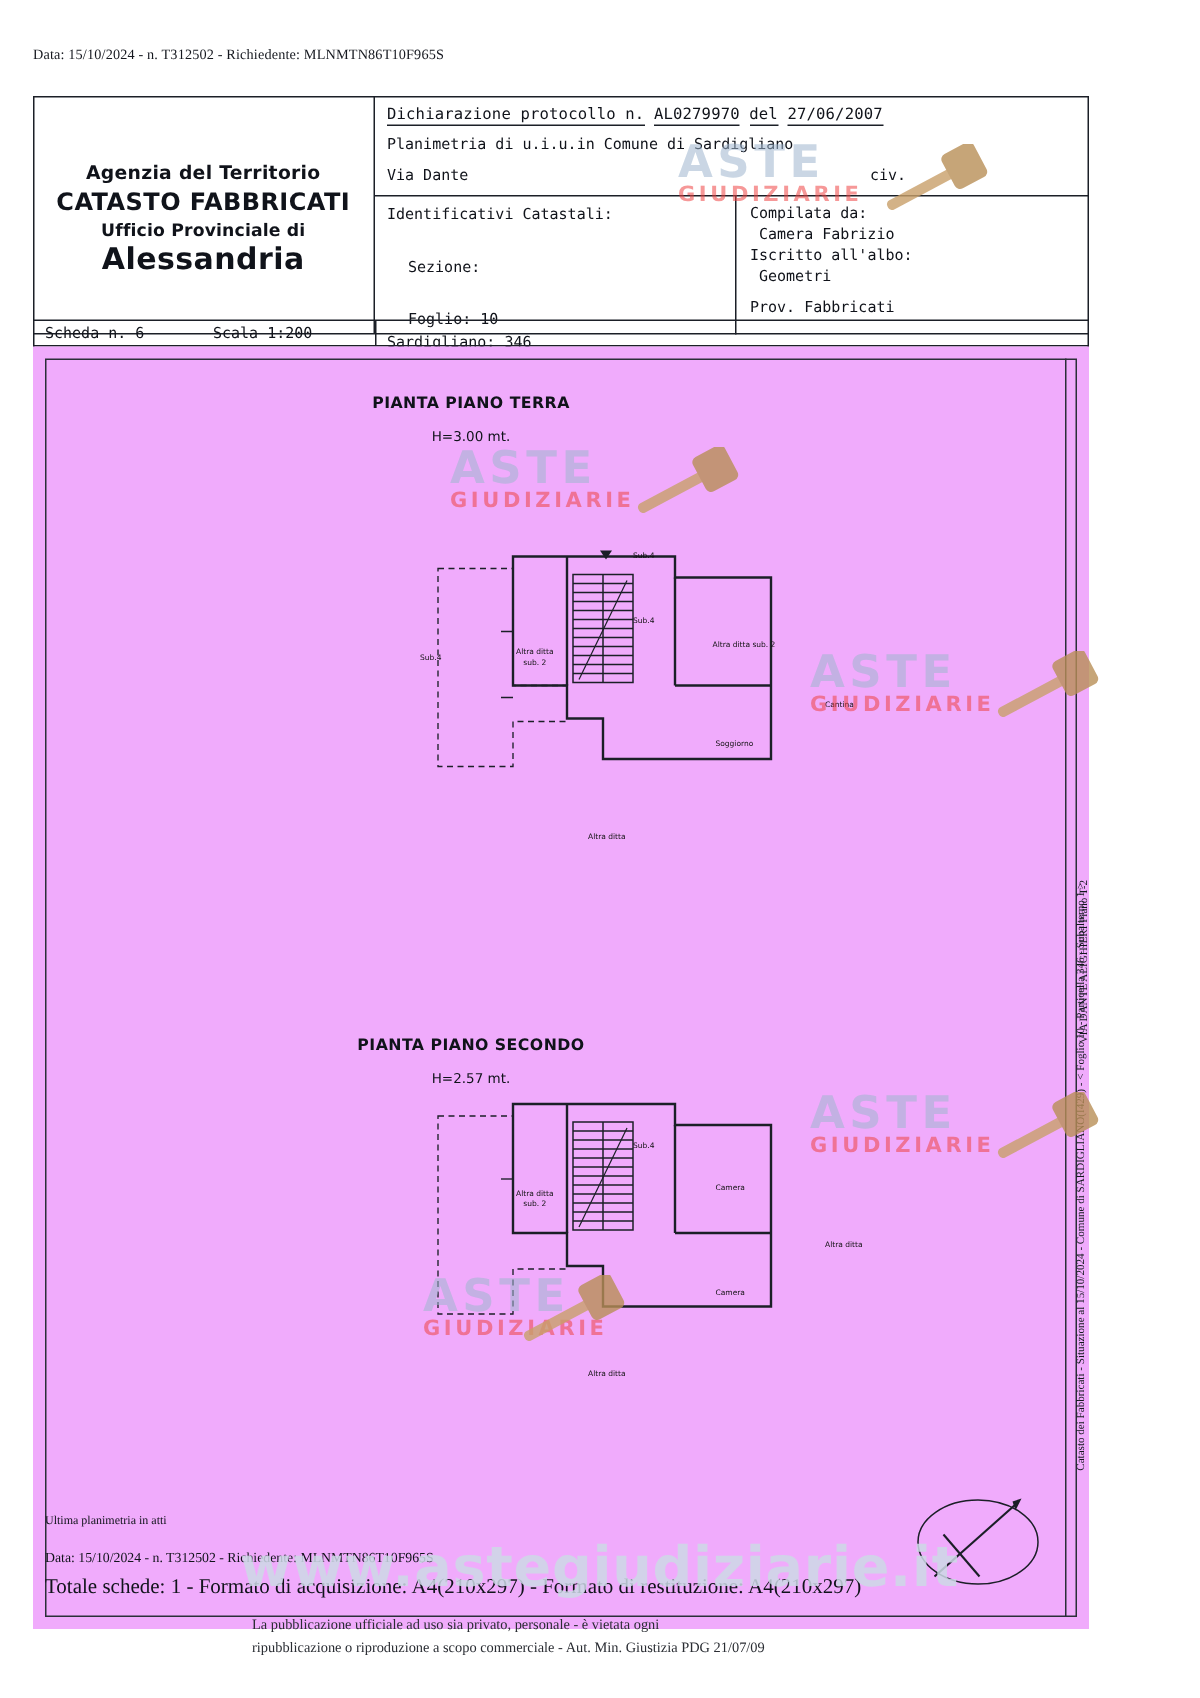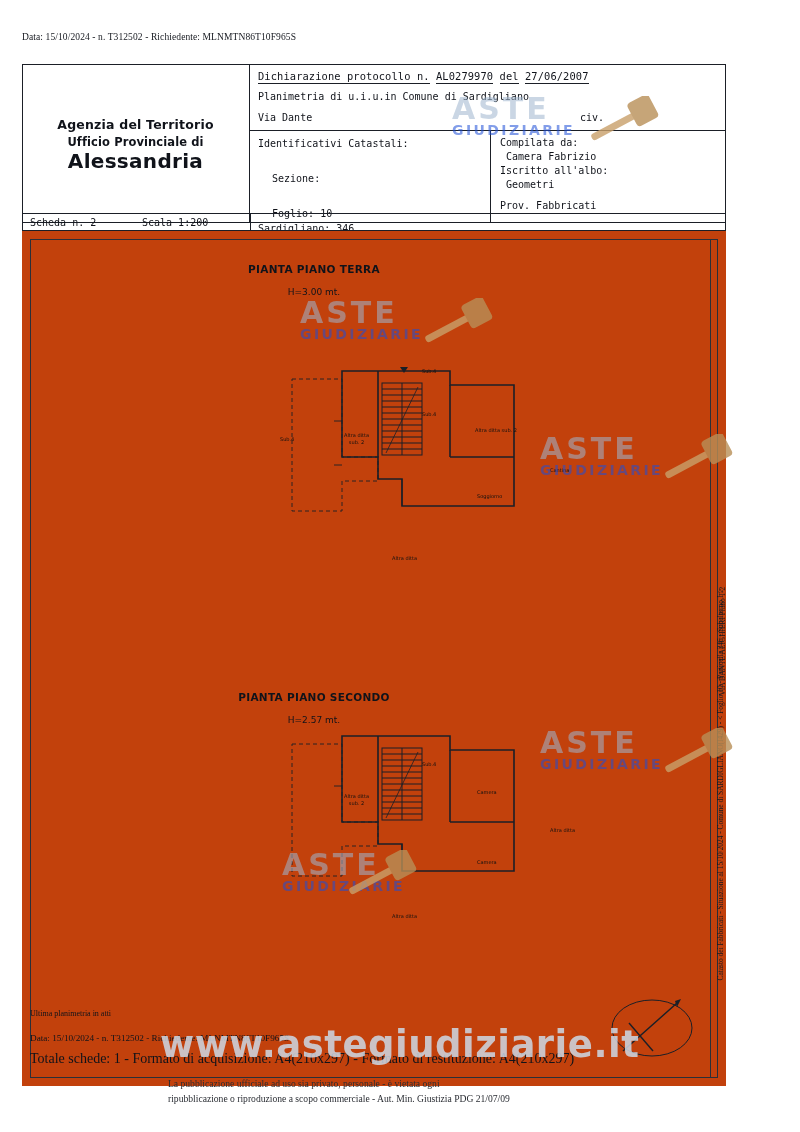--- a/index.html
+++ b/index.html
@@ -79,21 +79,21 @@
     font-family:"DejaVu Sans Mono","Liberation Mono",monospace;
     font-size:10px;
   }
   .scheda-bar .a{position:absolute;left:8px;top:3px;}
   .scheda-bar .b{position:absolute;left:120px;top:3px;}
   .scheda-bar .vline{position:absolute;left:228px;top:0;height:100%;border-left:1px solid #1b1f27;}
 
   
   .canvas{
     position:absolute;left:22px;top:231px;width:704px;height:855px;
-    background:#c2410c;
+    background:#f0abfc;
     overflow:hidden;
   }
   .canvas-inner-border{
     position:absolute;left:8px;top:8px;right:8px;bottom:8px;
     border:1px solid #2a2f38;
     box-sizing:border-box;
   }
 
   .plan-title{
     position:absolute;width:100%;text-align:center;
@@ -120,41 +120,42 @@
   }
   .disclaimer .c{display:block;}
 
   
   .wm{
     position:absolute;pointer-events:none;user-select:none;
     font-family:"DejaVu Sans", sans-serif;font-weight:bold;
     color:#9fb6cf;opacity:.55;letter-spacing:1px;
   }
   .wm .big{font-size:30px;letter-spacing:3px;display:block;line-height:26px;}
-  .wm .small{font-size:14px;letter-spacing:2.4px;display:block;color:#1d4ed8;}
+  .wm .small{font-size:14px;letter-spacing:2.4px;display:block;color:#ef4444;}
   .wm-gavel{position:absolute;}
   .wm-big-url{
     position:absolute;left:160px;bottom:66px;
     font-family:"DejaVu Sans", sans-serif;font-weight:bold;
     font-size:37px;color:#cdd9e6;opacity:.85;letter-spacing:.5px;
     white-space:nowrap;pointer-events:none;
   }
 </style>
 </head>
 <body>
 
 <div class="page">
 
   <div class="top-meta">Data: 15/10/2024 - n. T312502 - Richiedente: MLNMTN86T10F965S</div>
 
   <div class="frame"></div>
 
   <div class="hdr">
     <div class="hdr-left">
       <div class="l1">Agenzia del Territorio</div>
+      <div class="l2">CATASTO FABBRICATI</div>
       <div class="l3">Ufficio Provinciale di</div>
       <div class="l4">Alessandria</div>
     </div>
     <div class="hdr-right">
       <div class="hdr-dich">
         <span class="ul">Dichiarazione protocollo n.</span>
         <span class="ul">AL0279970</span>
         <span class="ul">del</span>
         <span class="ul">27/06/2007</span>
       </div>
@@ -189,21 +190,21 @@
         <div style="padding-left:6px">Camera Fabrizio</div>
         <div>Iscritto all'albo:</div>
         <div style="padding-left:6px">Geometri</div>
       </div>
       <div class="prov">Prov. Fabbricati</div>
 
     </div>
   </div>
 
   <div class="scheda-bar">
-    <span class="a">Scheda n. 2</span>
+    <span class="a">Scheda n. 6</span>
     <span class="vline"></span>
     <span class="b">Scala 1:200</span>
   </div>
 
   <div class="canvas">
     <div class="canvas-inner-border"></div>
 
     <div style="position:absolute;left:688px;top:8px;height:839px;border-left:1px solid #2a2f38;"></div>
 
     <div style="position:absolute;left:690px;top:0;width:14px;height:855px;overflow:hidden;">

